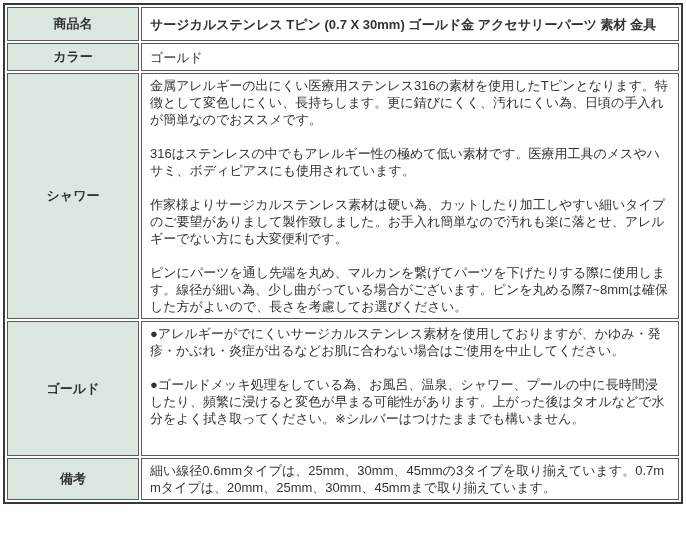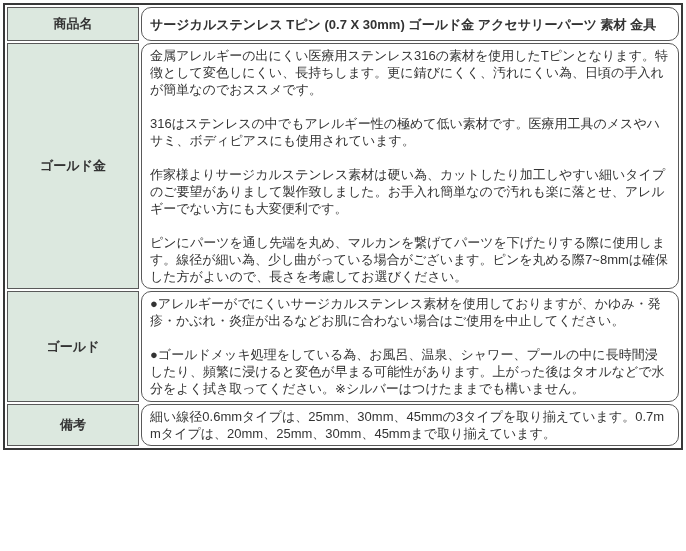--- a/index.html
+++ b/index.html
@@ -40,38 +40,41 @@
     font-weight:bold;
     text-align:center;
     padding:4px;
   }
   td.value{
     background:var(--value-bg);
     padding:3px 8px;
     line-height:17px;
     white-space:pre-line;
     word-break:break-all;
-    border-radius:10px;
   }
   td.value.bold{font-weight:bold;}
   tr.r-std td{height:24px;}
   tr.r-color td{height:18px;}
-  td.pad-extra{padding-bottom:4px;}
+  td.pad-extra{padding-bottom:28px;}
 </style>
 </head>
 <body>
 
 <table class="spec">
   <tbody>
     <tr class="r-std">
       <td class="label">商品名</td>
       <td class="value bold">サージカルステンレス Tピン (0.7 X 30mm) ゴールド金 アクセサリーパーツ 素材 金具</td>
     </tr>
+    <tr class="r-color">
+      <td class="label">カラー</td>
+      <td class="value">ゴールド</td>
+    </tr>
     <tr>
-      <td class="label">ゴールド金</td>
+      <td class="label">シャワー</td>
       <td class="value">金属アレルギーの出にくい医療用ステンレス316の素材を使用したTピンとなります。特徴として変色しにくい、長持ちします。更に錆びにくく、汚れにくい為、日頃の手入れが簡単なのでおススメです。
 
 316はステンレスの中でもアレルギー性の極めて低い素材です。医療用工具のメスやハサミ、ボディピアスにも使用されています。
 
 作家様よりサージカルステンレス素材は硬い為、カットしたり加工しやすい細いタイプのご要望がありまして製作致しました。お手入れ簡単なので汚れも楽に落とせ、アレルギーでない方にも大変便利です。
 
 ピンにパーツを通し先端を丸め、マルカンを繋げてパーツを下げたりする際に使用します。線径が細い為、少し曲がっている場合がございます。ピンを丸める際7~8mmは確保した方がよいので、長さを考慮してお選びください。</td>
     </tr>
     <tr>
       <td class="label">ゴールド</td>

